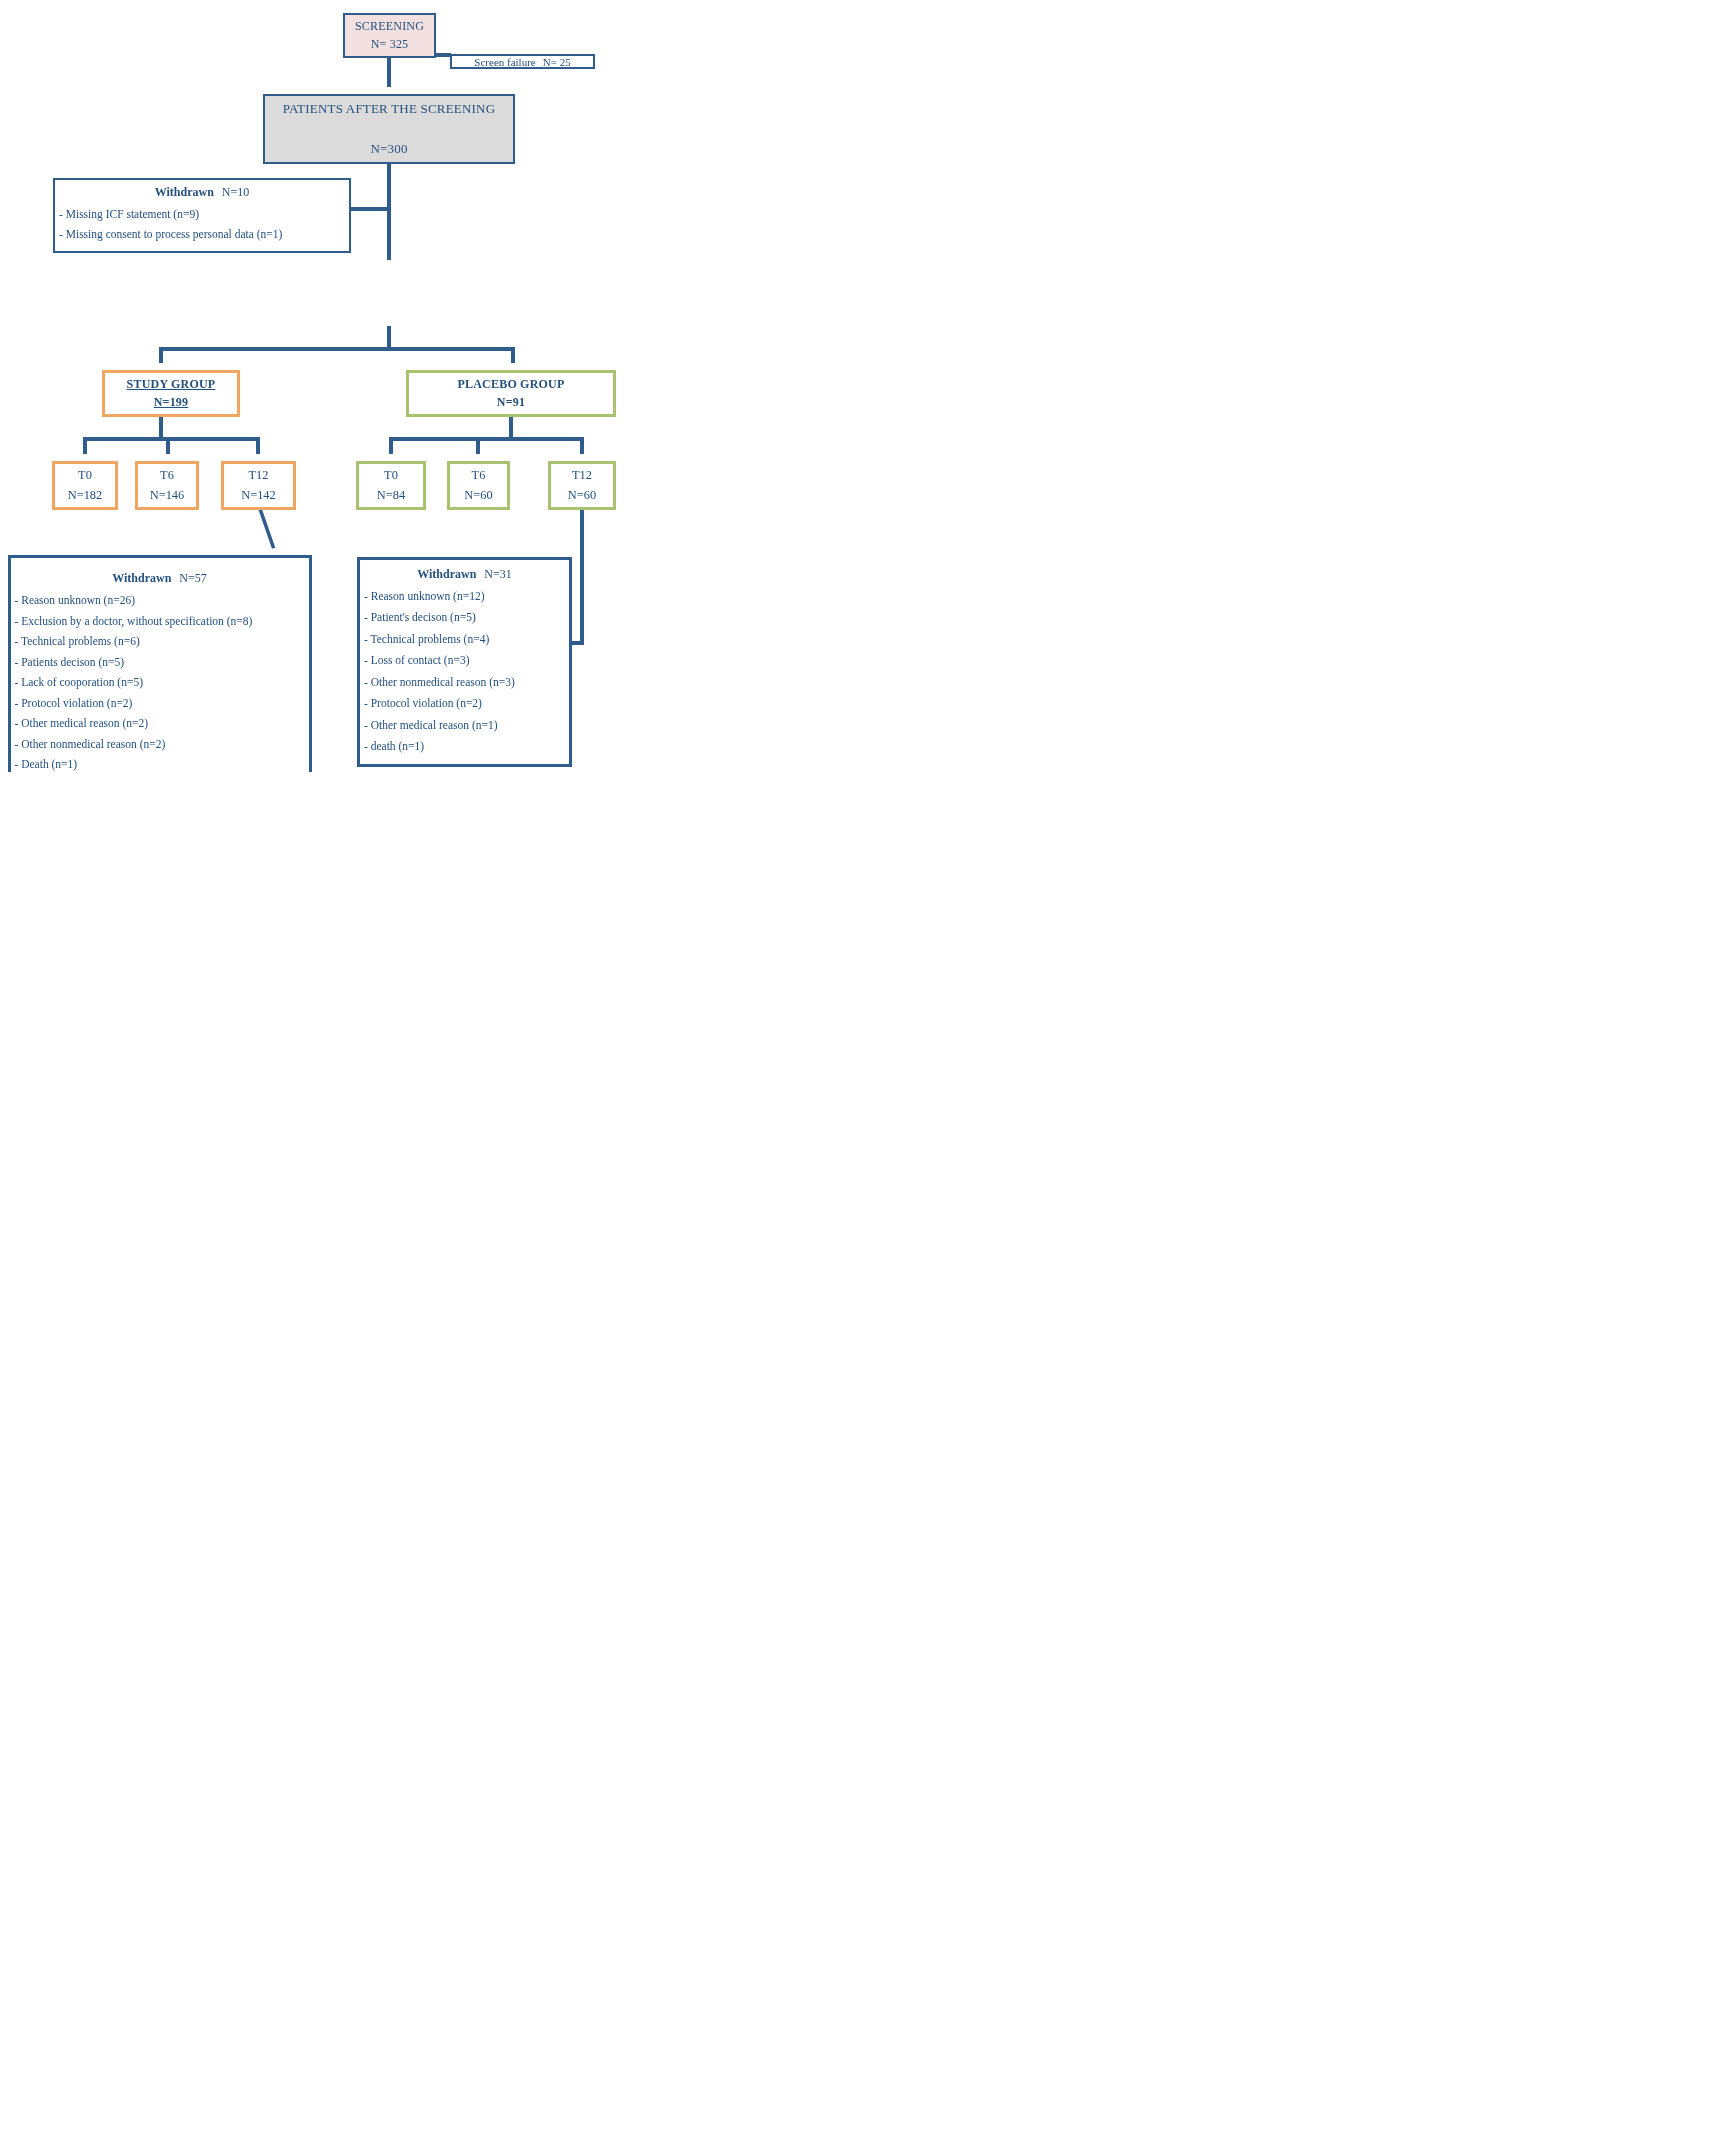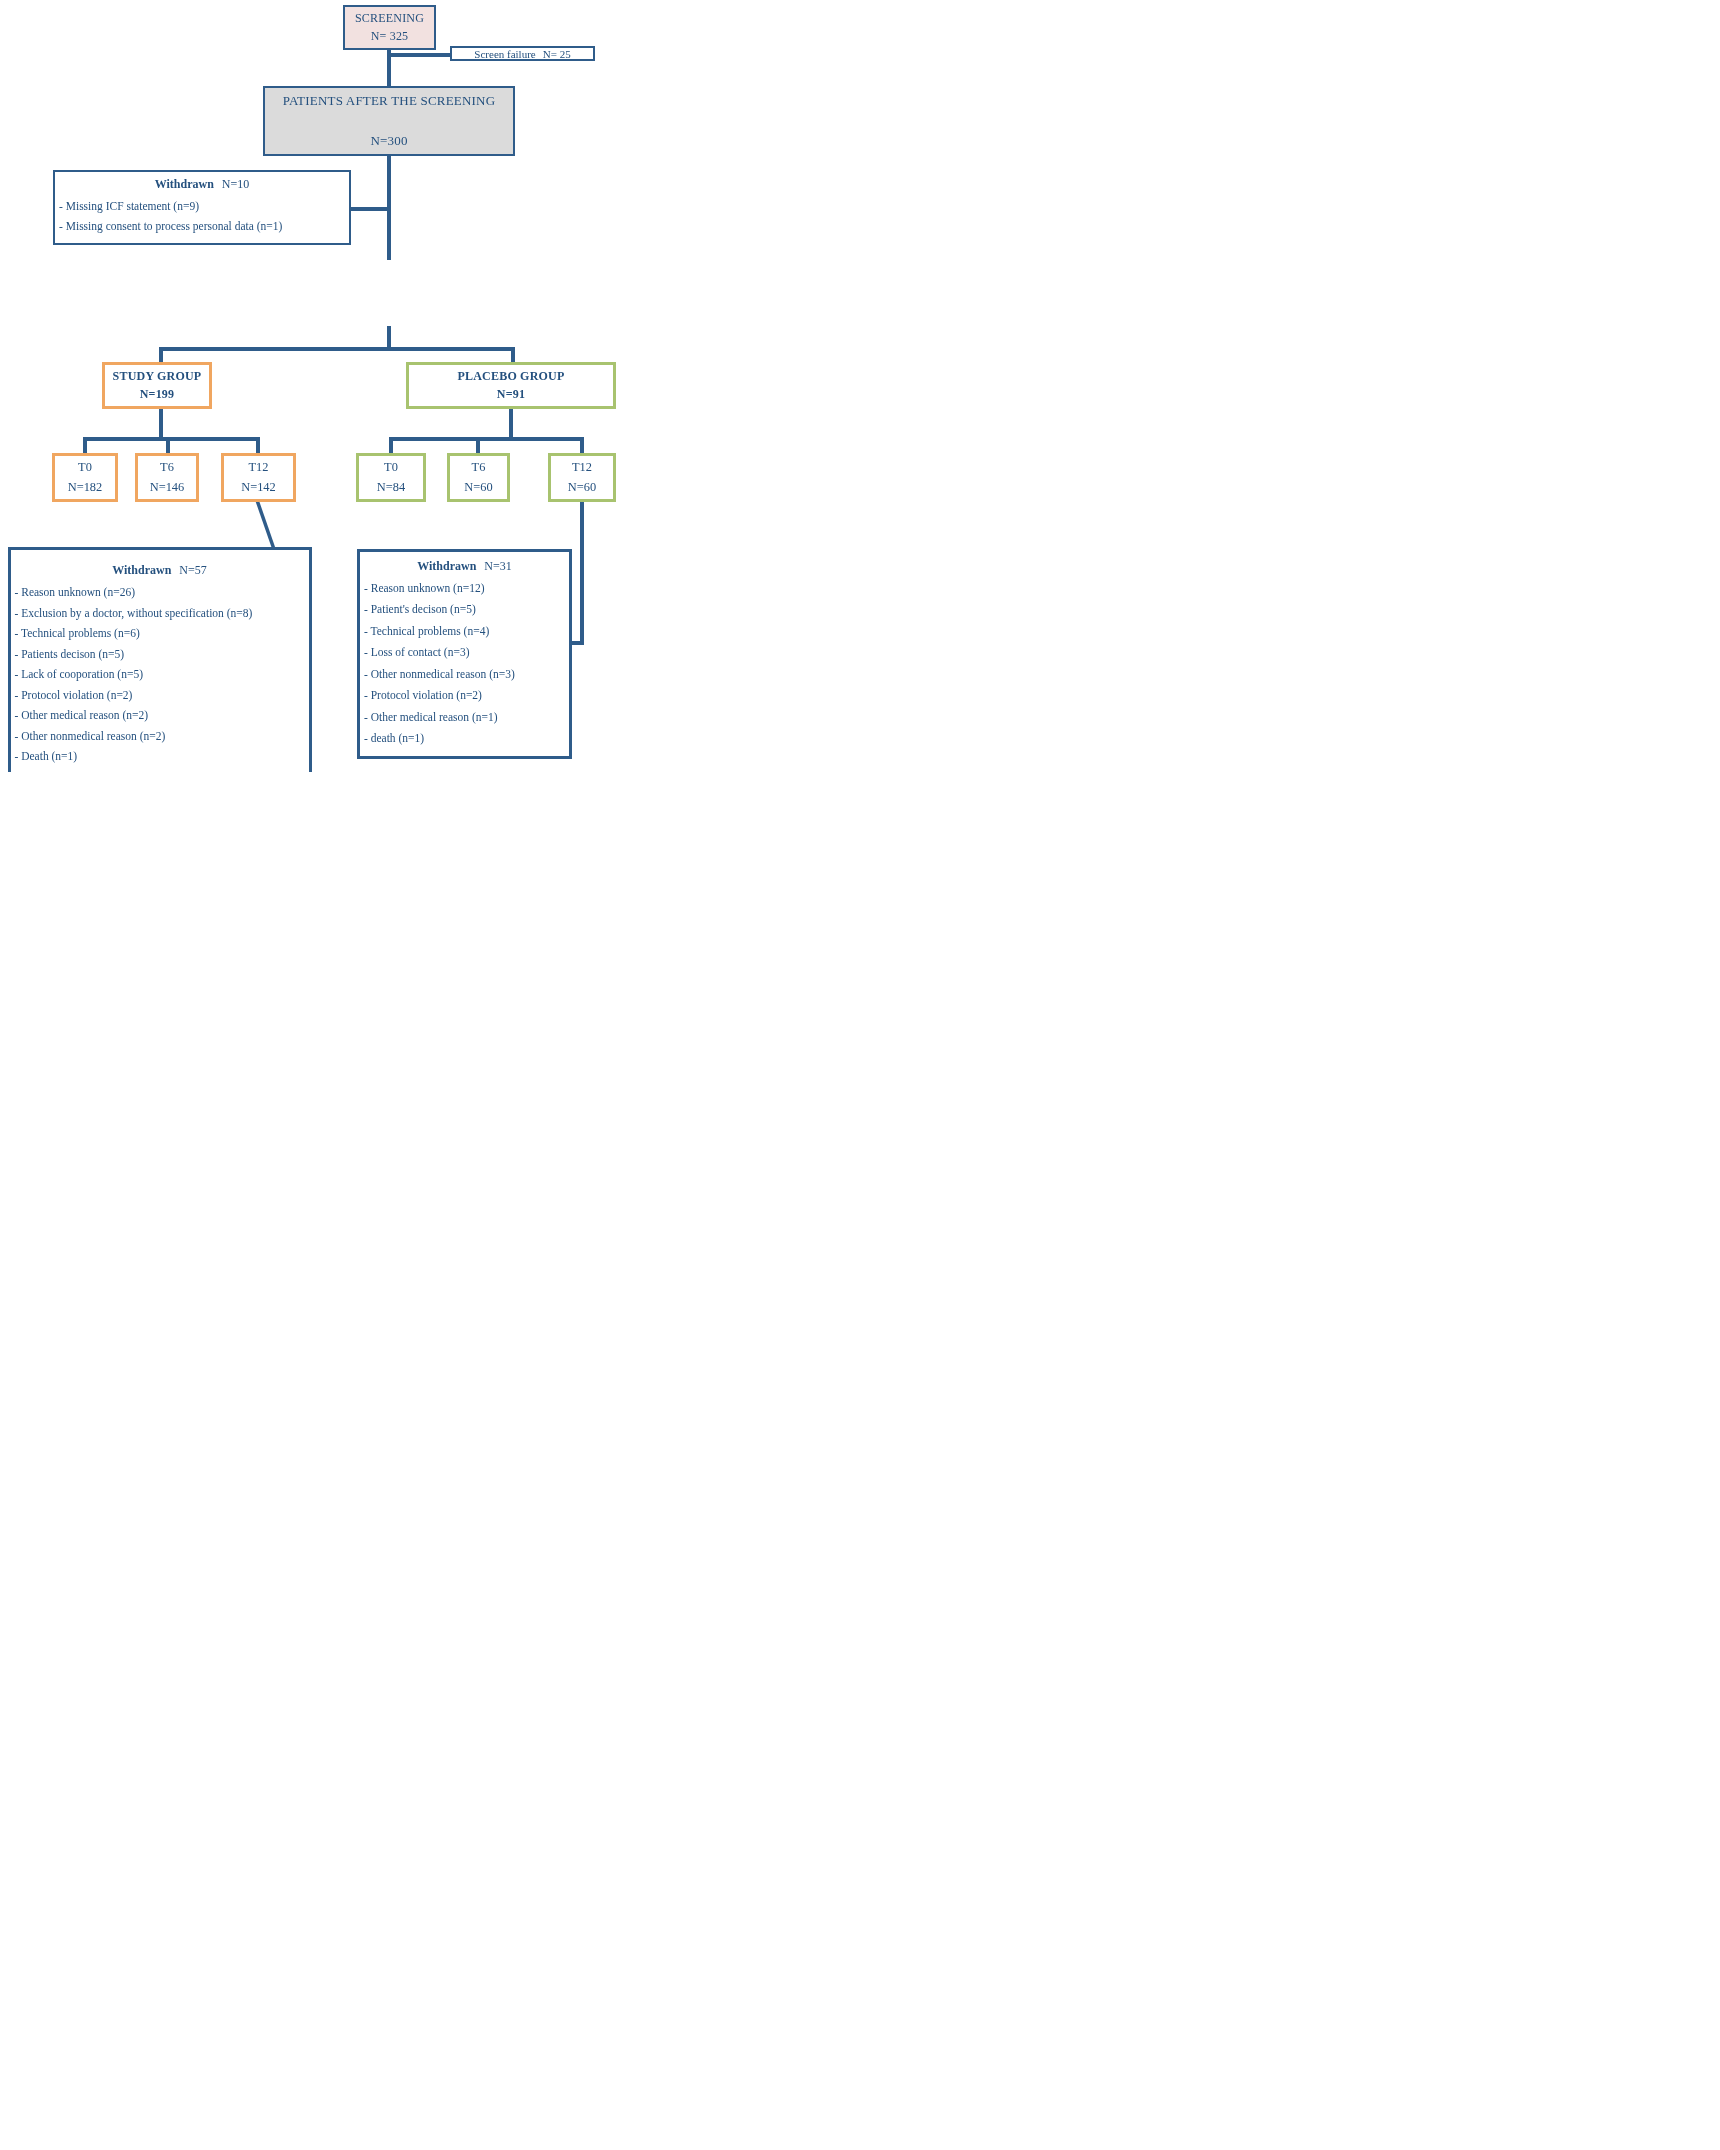--- a/index.html
+++ b/index.html
@@ -24,20 +24,21 @@
   .box{
     position:absolute;
     box-sizing:border-box;
     display:flex;
     flex-direction:column;
     align-items:center;
     justify-content:space-evenly;
     text-align:center;
     background:var(--white-bg);
     z-index:2;
+    margin-top:8px;
   }
   .b-blue{border:2.5px solid var(--line);}
   .b-blue-thick{border:3px solid var(--line);}
   .b-orange{border:3.5px solid var(--orange-border);}
   .b-green{border:3.5px solid var(--green-border);}
   .bg-pink{background:var(--pink-bg);}
   .bg-gray{background:var(--gray-bg);}
   .line{position:absolute;background:var(--line);z-index:1;}
   .overlay{position:absolute;left:0;top:0;z-index:1;pointer-events:none;}
   .overlay line{stroke:var(--line);stroke-width:7;}
@@ -104,21 +105,21 @@
   <div class="box b-blue wd-box" style="left:53px;top:170px;width:298px;height:75px;">
     <div class="wd-title">
       <span class="t">Withdrawn</span>
       <span>N=10</span>
     </div>
     <div class="wd-item">- Missing ICF statement (n=9)</div>
     <div class="wd-item">- Missing consent to process personal data (n=1)</div>
   </div>
 
 
-  <div class="box b-orange bold fs24 caps" style="left:102px;top:362px;width:110px;height:47px;">
+  <div class="box b-orange bold fs24 caps" style="left:102px;top:362px;width:138px;height:47px;text-decoration:underline;">
     <div>STUDY GROUP</div>
     <div>N=199</div>
   </div>
 
   <div class="box b-green bold fs24 caps" style="left:406px;top:362px;width:210px;height:47px;">
     <div>PLACEBO GROUP</div>
     <div>N=91</div>
   </div>
 
   <div class="box b-orange fs25" style="left:52px;top:453px;width:66px;height:49px;">

